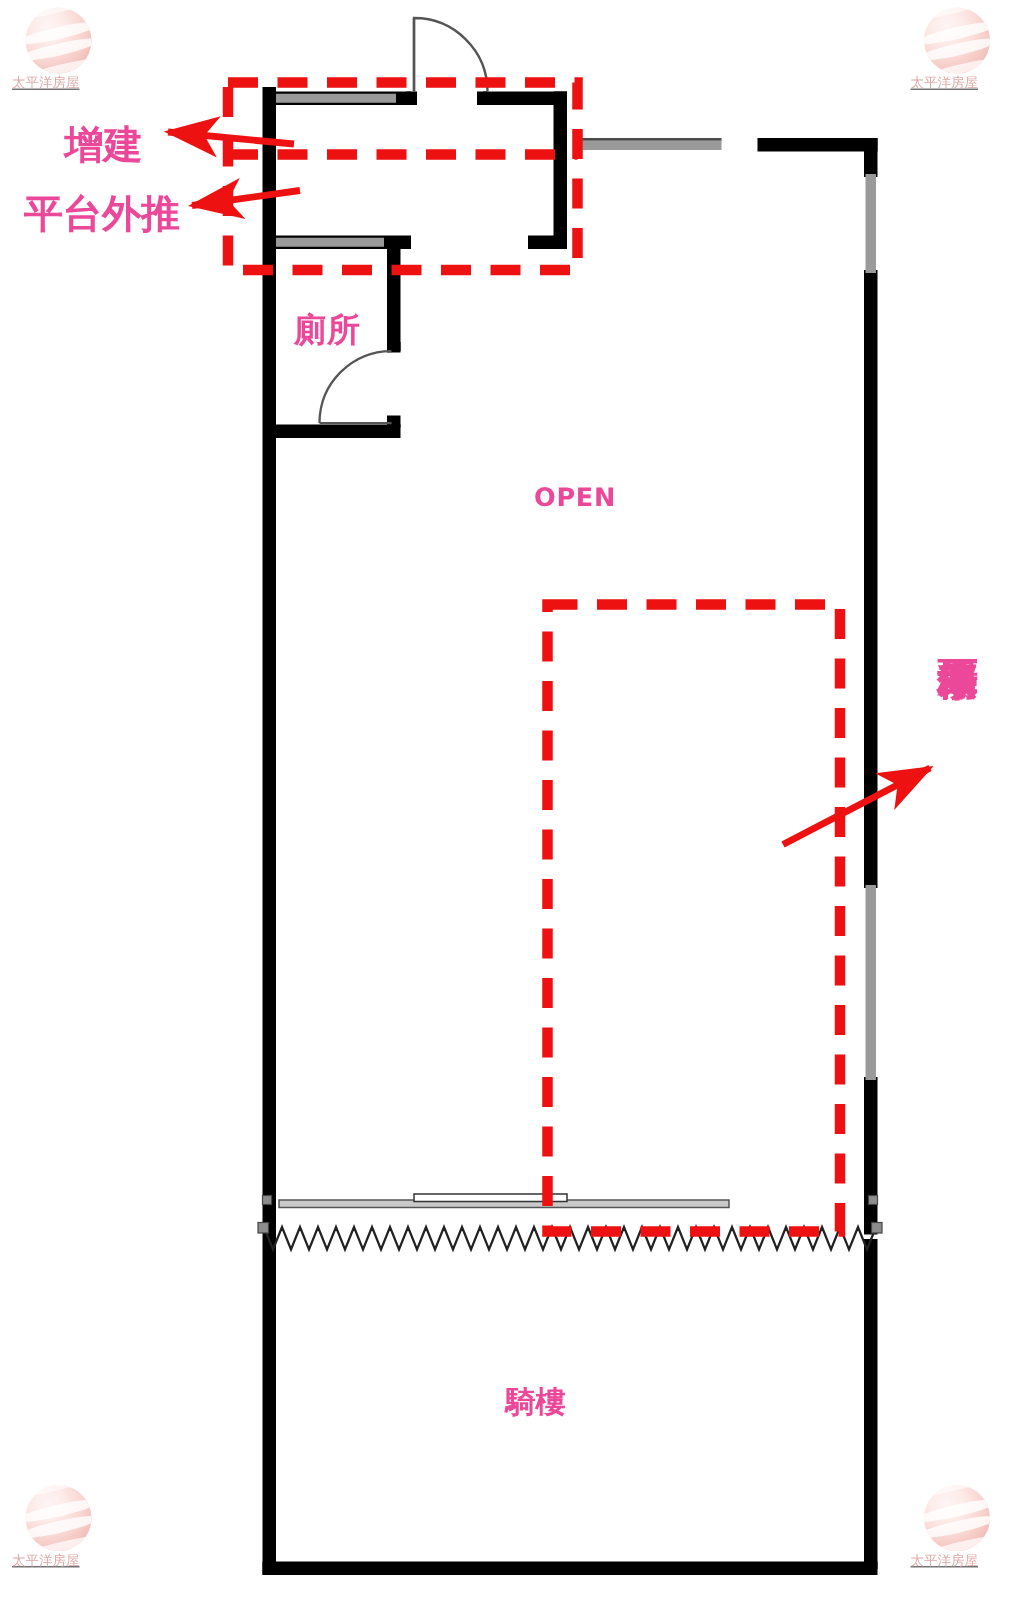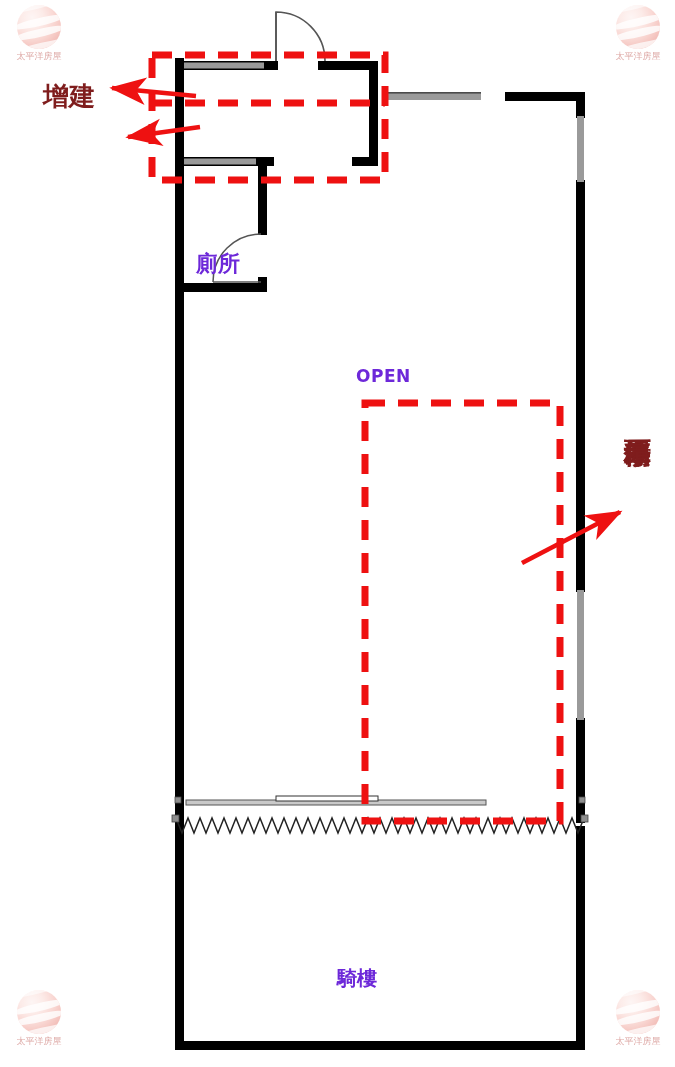--- a/index.html
+++ b/index.html
@@ -22,22 +22,22 @@
     position: absolute;
     left: 0;
     top: 0;
     width: 675px;
     height: 1067px;
     pointer-events: none;
   }
   .wm {
     position: absolute;
     width: 62px;
-    text-align: center;
     opacity: 0.55;
+    text-decoration: underline;
   }
   .wm .globe {
     width: 44px;
     height: 44px;
     margin: 0 auto;
     border-radius: 50%;
     background:
       radial-gradient(circle at 34% 28%, #fdeeec 0%, #fbdcd7 26%, #f4b3ab 55%, #e98a80 78%, #e4766c 100%);
     position: relative;
     overflow: hidden;
@@ -62,25 +62,24 @@
     letter-spacing: 0px;
     white-space: nowrap;
     margin-top: 1px;
   }
   .lbl {
     position: absolute;
     white-space: nowrap;
     font-weight: bold;
   }
   .lbl-black {
-    color: #6d28d9;
-    margin-top: 44px;
+    color: #ec4899;
   }
   .lbl-red {
-    color: #7f1d1d;
+    color: #ec4899;
   }
   .vert {
     writing-mode: vertical-rl;
     text-orientation: upright;
     line-height: 1.02;
   }
 </style>
 </head>
 <body>
 
@@ -188,20 +187,21 @@
   </svg>
 
   <div class="lbl lbl-black" style="left:196px; top:205px; font-size:22px;">廁所</div>
 
   <div class="lbl lbl-black" style="left:356px; top:322px; font-size:17px; letter-spacing:0.5px;">OPEN</div>
 
   <div class="lbl lbl-black" style="left:337px; top:921px; font-size:20px;">騎樓</div>
 
   <div class="lbl lbl-red" style="left:43px; top:79px; font-size:26px;">增建</div>
 
+  <div class="lbl lbl-red" style="left:16px; top:125px; font-size:26px;">平台外推</div>
 
   <div class="lbl lbl-red vert" style="left:624px; top:418px; font-size:27px;">原停車場面積</div>
 
   <div class="wm" style="left:8px; top:5px;">
     <div class="globe"></div>
     <div class="wmtext">太平洋房屋</div>
   </div>
   <div class="wm" style="left:607px; top:5px;">
     <div class="globe"></div>
     <div class="wmtext">太平洋房屋</div>

